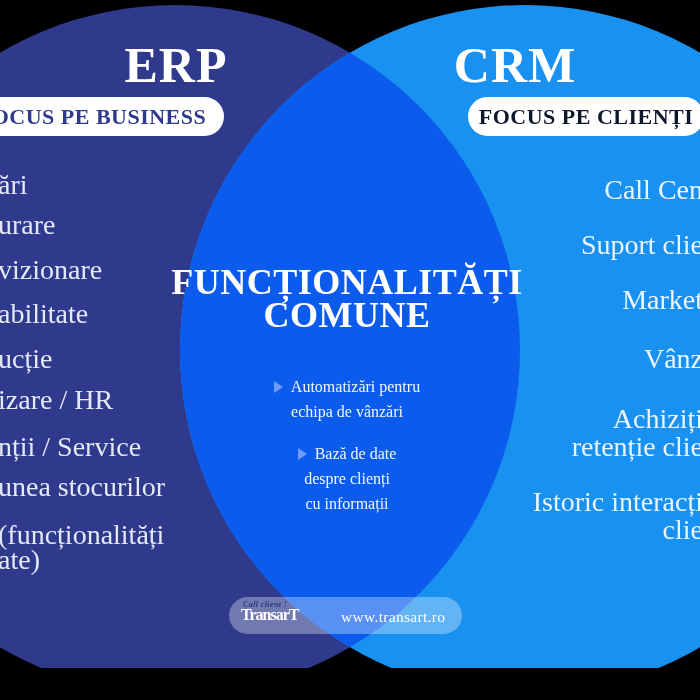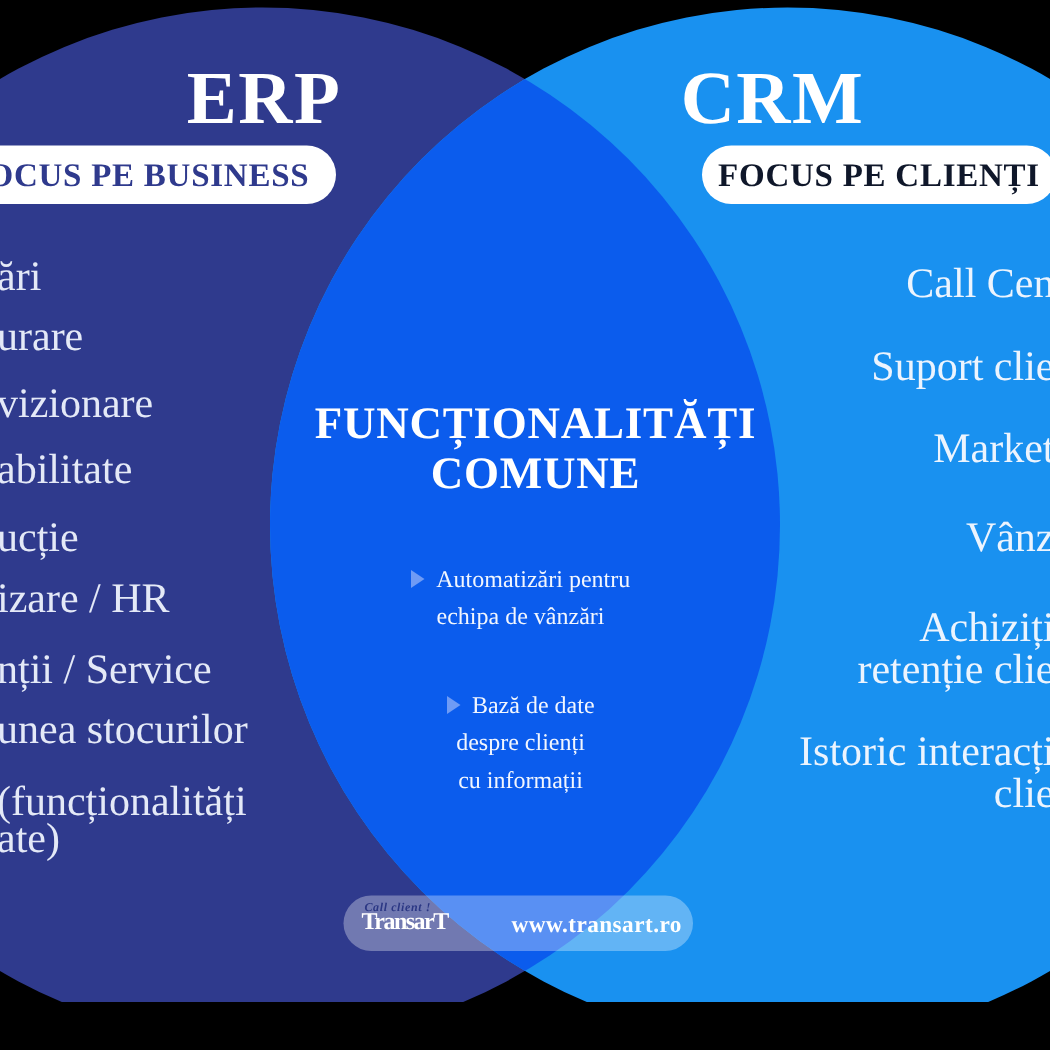--- a/index.html
+++ b/index.html
@@ -23,22 +23,22 @@
   .crm-badge{left:468px;width:236px;color:#0f172a;}
   .erp-item{
     position:absolute;left:-2px;font-size:28px;line-height:1;
     color:#e4e9f7;white-space:nowrap;
   }
   .crm-item{
     position:absolute;right:-3px;font-size:28px;line-height:1;
     color:#ecf4fe;white-space:nowrap;text-align:right;
   }
   .common-title{
-    position:absolute;left:168px;top:266px;width:378px;text-align:center;
-    font-size:30px;font-weight:800;color:#fff;line-height:33px;letter-spacing:.5px;
+    position:absolute;left:158px;top:266px;width:378px;text-align:center;
+    font-size:36px;font-weight:800;color:#fff;line-height:33px;letter-spacing:.5px;
   }
   .bullet{
     position:absolute;left:158px;width:378px;text-align:center;
     font-size:16px;color:#f2f6fe;line-height:25px;
   }
   .tri{
     display:inline-block;width:0;height:0;vertical-align:middle;
     border-left:9px solid #6f9bf5;border-top:6px solid transparent;
     border-bottom:6px solid transparent;margin:-3px 8px 0 0;
   }
@@ -48,21 +48,21 @@
   }
   .tagline{
     position:absolute;left:14px;top:3px;font-size:8px;font-weight:700;
     font-style:italic;color:#2b3784;letter-spacing:.4px;white-space:nowrap;
   }
   .brand{
     position:absolute;left:12px;top:10px;font-size:16px;font-weight:700;
     color:#fff;letter-spacing:-1px;line-height:1;white-space:nowrap;
   }
   .site-url{
-    position:absolute;left:112px;top:11px;font-size:15.5px;font-weight:700;
+    position:absolute;left:112px;top:11px;font-size:15.5px;font-weight:400;
     color:#fff;letter-spacing:.3px;white-space:nowrap;
   }
 </style>
 </head>
 <body>
 
 <div class="stage">
 
   <svg class="venn" width="700" height="700" viewBox="0 0 700 700">
     <defs>
@@ -110,21 +110,21 @@
   <div class="common-title">
     <div>FUNCȚIONALITĂȚI</div>
     <div>COMUNE</div>
   </div>
 
   <div class="bullet" style="top:374px">
     <div><span class="tri"></span><span>Automatizări pentru</span></div>
     <div>echipa de vânzări</div>
   </div>
 
-  <div class="bullet" style="top:458px">
+  <div class="bullet" style="top:441px">
     <div><span class="tri"></span><span>Bază de date</span></div>
     <div>despre clienți</div>
     <div>cu informații</div>
   </div>
 
   <div class="logo-pill">
     <span class="tagline">Call client !</span>
     <span class="brand">TransarT</span>
     <span class="site-url">www.transart.ro</span>
   </div>

